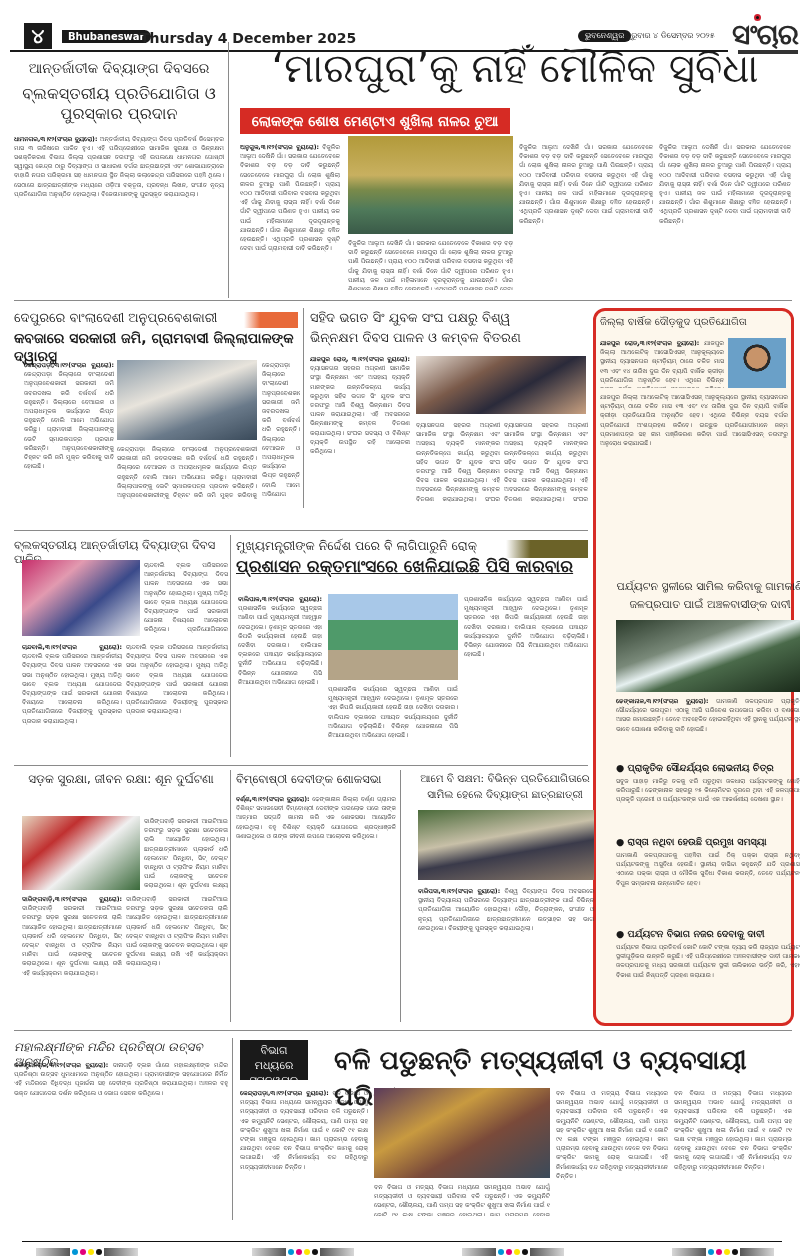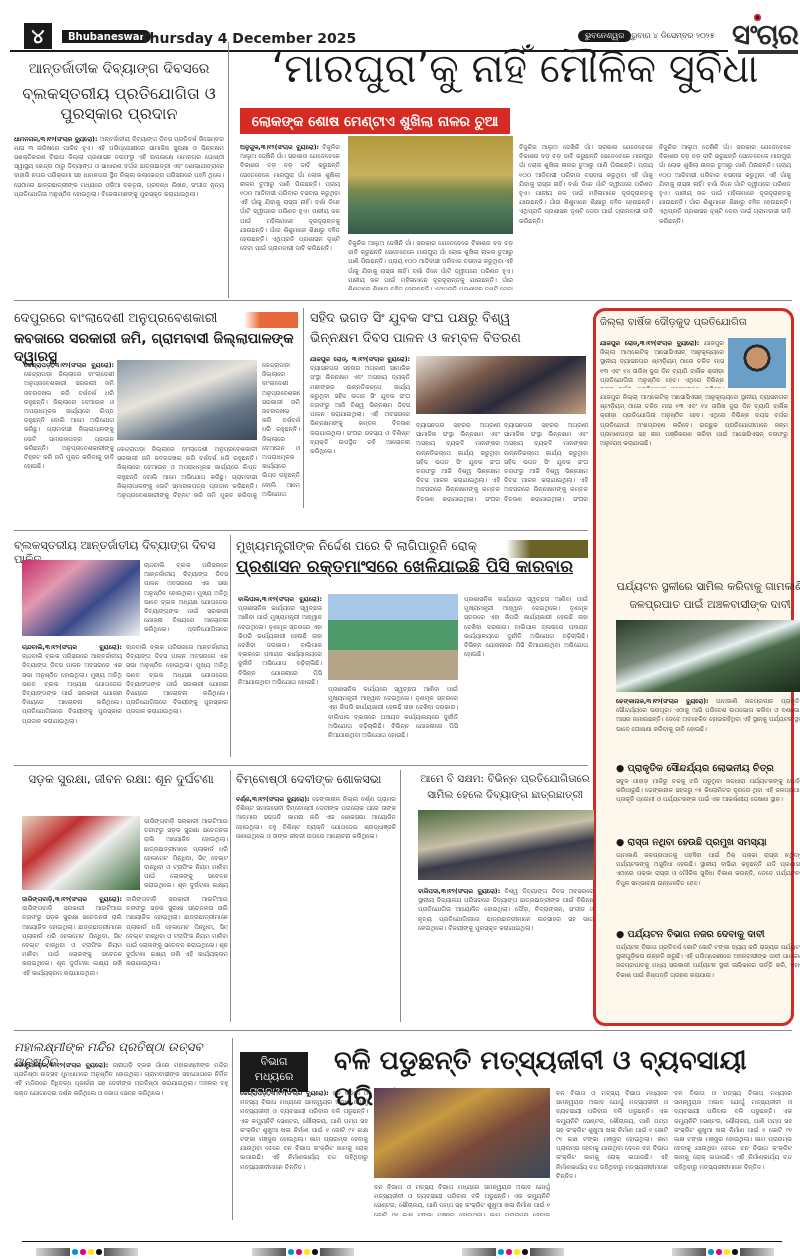--- a/index.html
+++ b/index.html
@@ -209,21 +209,21 @@
 <div class="abs" style="left:14px;top:1040px;width:214px;height:180px;">
   <div class="hl" style="font-size:12px;font-style:italic;">ମହାଲକ୍ଷ୍ମୀଙ୍କ ମନ୍ଦିର ପ୍ରତିଷ୍ଠା ଉତ୍ସବ ଅନୁଷ୍ଠିତ</div>
   <div class="body-txt abs" style="left:0;top:20px;width:214px;height:158px;">
     <span class="dateline">କଳିଙ୍ଗନଗର,୩।୧୨(ସଂଚାର ବ୍ୟୁରୋ):</span>
     <span>ଦାନାଗଡ଼ି ବ୍ଲକ ଗାଁରେ ମହାଲକ୍ଷ୍ମୀଙ୍କ ମନ୍ଦିର ପ୍ରତିଷ୍ଠା ଉତ୍ସବ ଧୁମଧାମରେ ଅନୁଷ୍ଠିତ ହୋଇଥିଲା। ଗ୍ରାମବାସୀଙ୍କ ସହଯୋଗରେ ନିର୍ମିତ ଏହି ମନ୍ଦିରରେ ବିଧିବଦ୍ଧ ପୂଜାର୍ଚ୍ଚନା ସହ ଦେବୀଙ୍କ ପ୍ରତିଷ୍ଠା କରାଯାଇଥିଲା। ଅଞ୍ଚଳର ବହୁ ଭକ୍ତ ଯୋଗଦେଇ ଦର୍ଶନ କରିଥିଲେ ଓ ଭୋଗ ସେବନ କରିଥିଲେ।</span>
   </div>
 </div>
 <div class="abs rule-v" style="left:232px;top:1038px;height:182px;"></div>
 
 <div class="abs" style="left:238px;top:1040px;width:556px;height:180px;">
-  <div class="black-tag abs" style="left:2px;top:12px;width:68px;height:40px;font-family:Liberation Mono, monospace;">
+  <div class="black-tag abs" style="left:2px;top:0;width:68px;height:40px;">
     <div>ବିଭାଗ ମଧ୍ୟରେ</div>
     <div>ସମନ୍ୱୟର ଅଭାବ</div>
   </div>
   <div class="hl abs" style="left:96px;top:2px;font-size:26px;font-weight:bold;line-height:36px;">ବଳି ପଡୁଛନ୍ତି ମତ୍ସ୍ୟଜୀବୀ ଓ ବ୍ୟବସାୟୀ ପରିବାର</div>
   <div class="body-txt abs" style="left:2px;top:48px;width:128px;height:128px;">
     <span class="dateline">କେନ୍ଦ୍ରାପଡ଼ା,୩।୧୨(ସଂଚାର ବ୍ୟୁରୋ):</span>
     <span>ବନ ବିଭାଗ ଓ ମତ୍ସ୍ୟ ବିଭାଗ ମଧ୍ୟରେ ସମନ୍ୱୟର ଅଭାବ ଯୋଗୁଁ ମତ୍ସ୍ୟଜୀବୀ ଓ ବ୍ୟବସାୟୀ ପରିବାର ବଳି ପଡୁଛନ୍ତି। ଏକ କମ୍ୟୁନିଟି ସେଣ୍ଟର, ଶୌଚାଳୟ, ପାଣି ପମ୍ପ ସହ କଂକ୍ରିଟ ଶୁଖୁଆ ଖଳା ନିର୍ମାଣ ପାଇଁ ୧ କୋଟି ୯୧ ଲକ୍ଷ ଟଙ୍କା ମଞ୍ଜୁର ହୋଇଥିଲା। କାମ ପ୍ରାରମ୍ଭ ହେବାକୁ ଯାଉଥିବା ବେଳେ ବନ ବିଭାଗ କଂକ୍ରିଟ କାମକୁ ରୋକ୍ ଲଗାଇଛି। ଏହି ନିର୍ମାଣକାର୍ଯ୍ୟ ବନ୍ଦ ରହିଥିବାରୁ ମତ୍ସ୍ୟଜୀବୀମାନେ ଚିନ୍ତିତ।</span>
   </div>
   <div class="photo photo-crowd abs" style="left:136px;top:48px;width:176px;height:90px;"></div>
   <div class="body-txt abs" style="left:136px;top:142px;width:176px;height:34px;">ବନ ବିଭାଗ ଓ ମତ୍ସ୍ୟ ବିଭାଗ ମଧ୍ୟରେ ସମନ୍ୱୟର ଅଭାବ ଯୋଗୁଁ ମତ୍ସ୍ୟଜୀବୀ ଓ ବ୍ୟବସାୟୀ ପରିବାର ବଳି ପଡୁଛନ୍ତି। ଏକ କମ୍ୟୁନିଟି ସେଣ୍ଟର, ଶୌଚାଳୟ, ପାଣି ପମ୍ପ ସହ କଂକ୍ରିଟ ଶୁଖୁଆ ଖଳା ନିର୍ମାଣ ପାଇଁ ୧ କୋଟି ୯୧ ଲକ୍ଷ ଟଙ୍କା ମଞ୍ଜୁର ହୋଇଥିଲା। କାମ ପ୍ରାରମ୍ଭ ହେବାକୁ ଯାଉଥିବା ବେଳେ ବନ ବିଭାଗ କଂକ୍ରିଟ କାମକୁ ରୋକ୍ ଲଗାଇଛି। ଏହି ନିର୍ମାଣକାର୍ଯ୍ୟ ବନ୍ଦ ରହିଥିବାରୁ ମତ୍ସ୍ୟଜୀବୀମାନେ ଚିନ୍ତିତ।</div>

